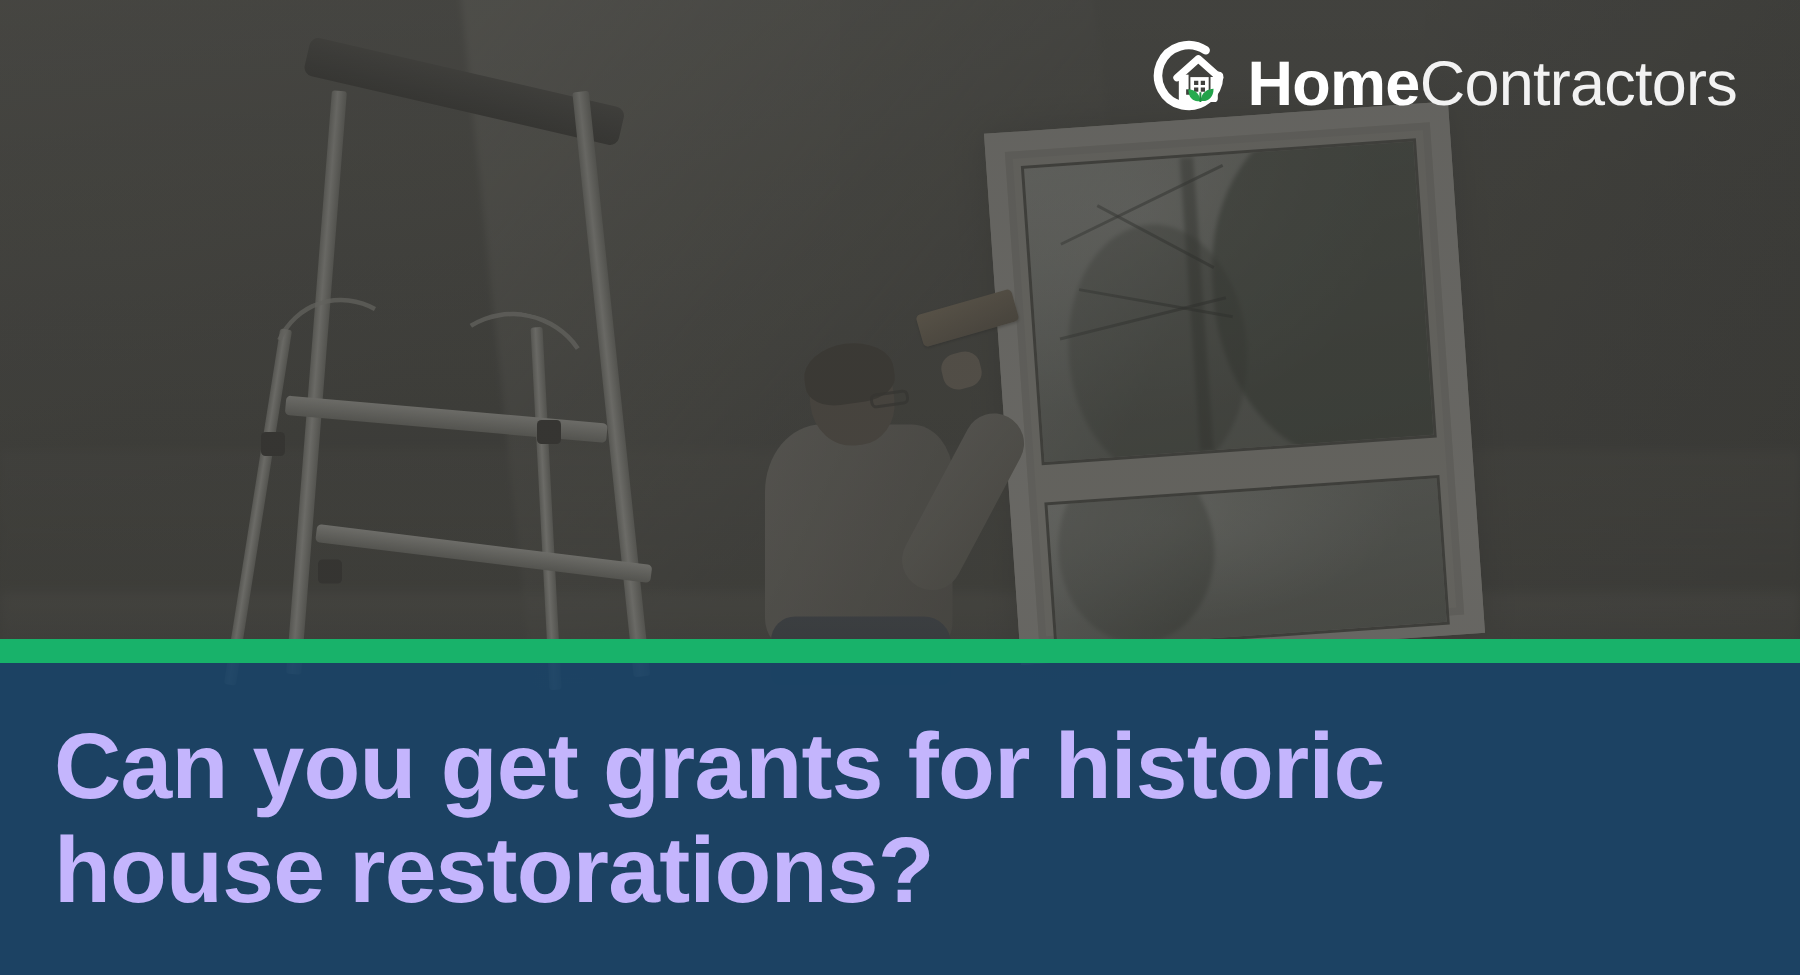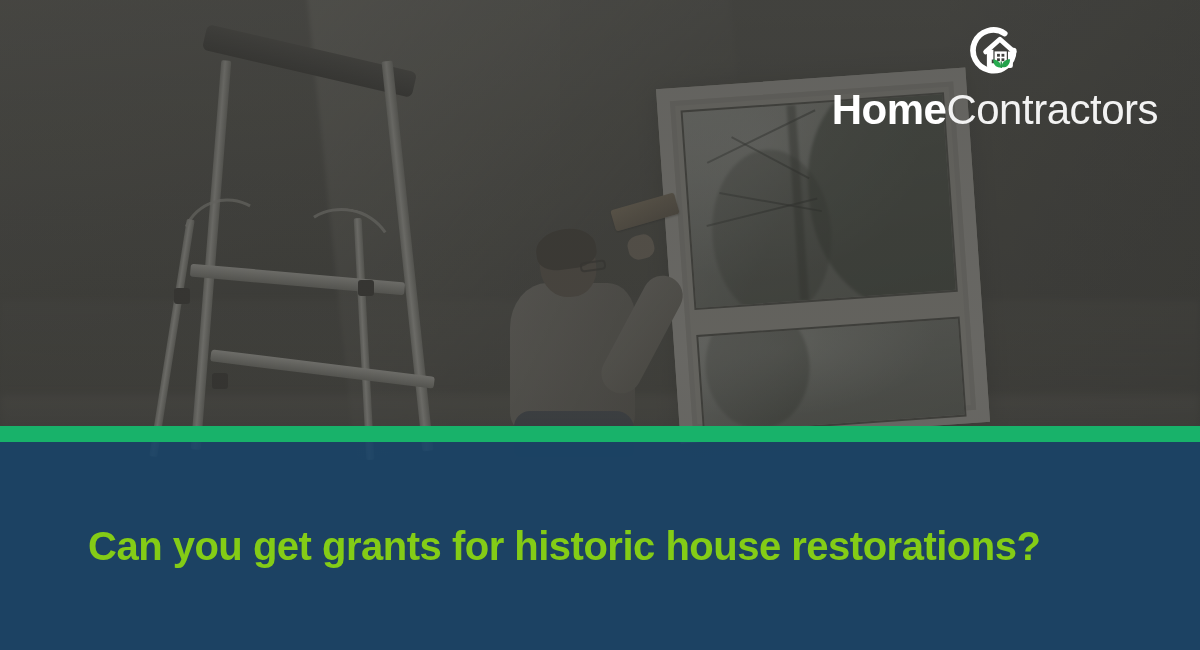--- a/index.html
+++ b/index.html
@@ -231,24 +231,23 @@
     position: absolute;
     inset: 0;
     background: linear-gradient(180deg, rgba(60,60,57,.30) 0%, rgba(55,55,52,.18) 55%, rgba(50,50,48,.28) 100%);
   }
 
   
   .logo {
     position: absolute;
     right: 42px; top: 25px;
     display: flex;
-    align-items: center;
+    align-items: flex-end;
     gap: 12px;
     z-index: 6;
-    flex-direction: column;
   }
   .logo-mark { width: 52px; height: 52px; display: block; }
   .logo-text {
     font-size: 42px;
     line-height: 1;
     color: #ffffff;
     letter-spacing: -0.5px;
     white-space: nowrap;
   }
   .logo-text .brand-strong { font-weight: 700; }
@@ -268,23 +267,23 @@
     position: absolute;
     left: 0; top: 442px;
     width: 100%; height: 208px;
     background: rgba(24,67,105,.88);
     z-index: 4;
     display: flex;
     align-items: center;
   }
   .title-text {
     margin: 0;
-    padding: 0 0 0 88px;
-    color: #84cc16;
-    font-size: 40px;
+    padding: 0 0 0 36px;
+    color: #c4b5fd;
+    font-size: 62px;
     font-weight: 700;
     line-height: 1.12;
     letter-spacing: -0.5px;
     max-width: 1080px;
   }
 </style>
 </head>
 <body>
 
 <div class="banner">

